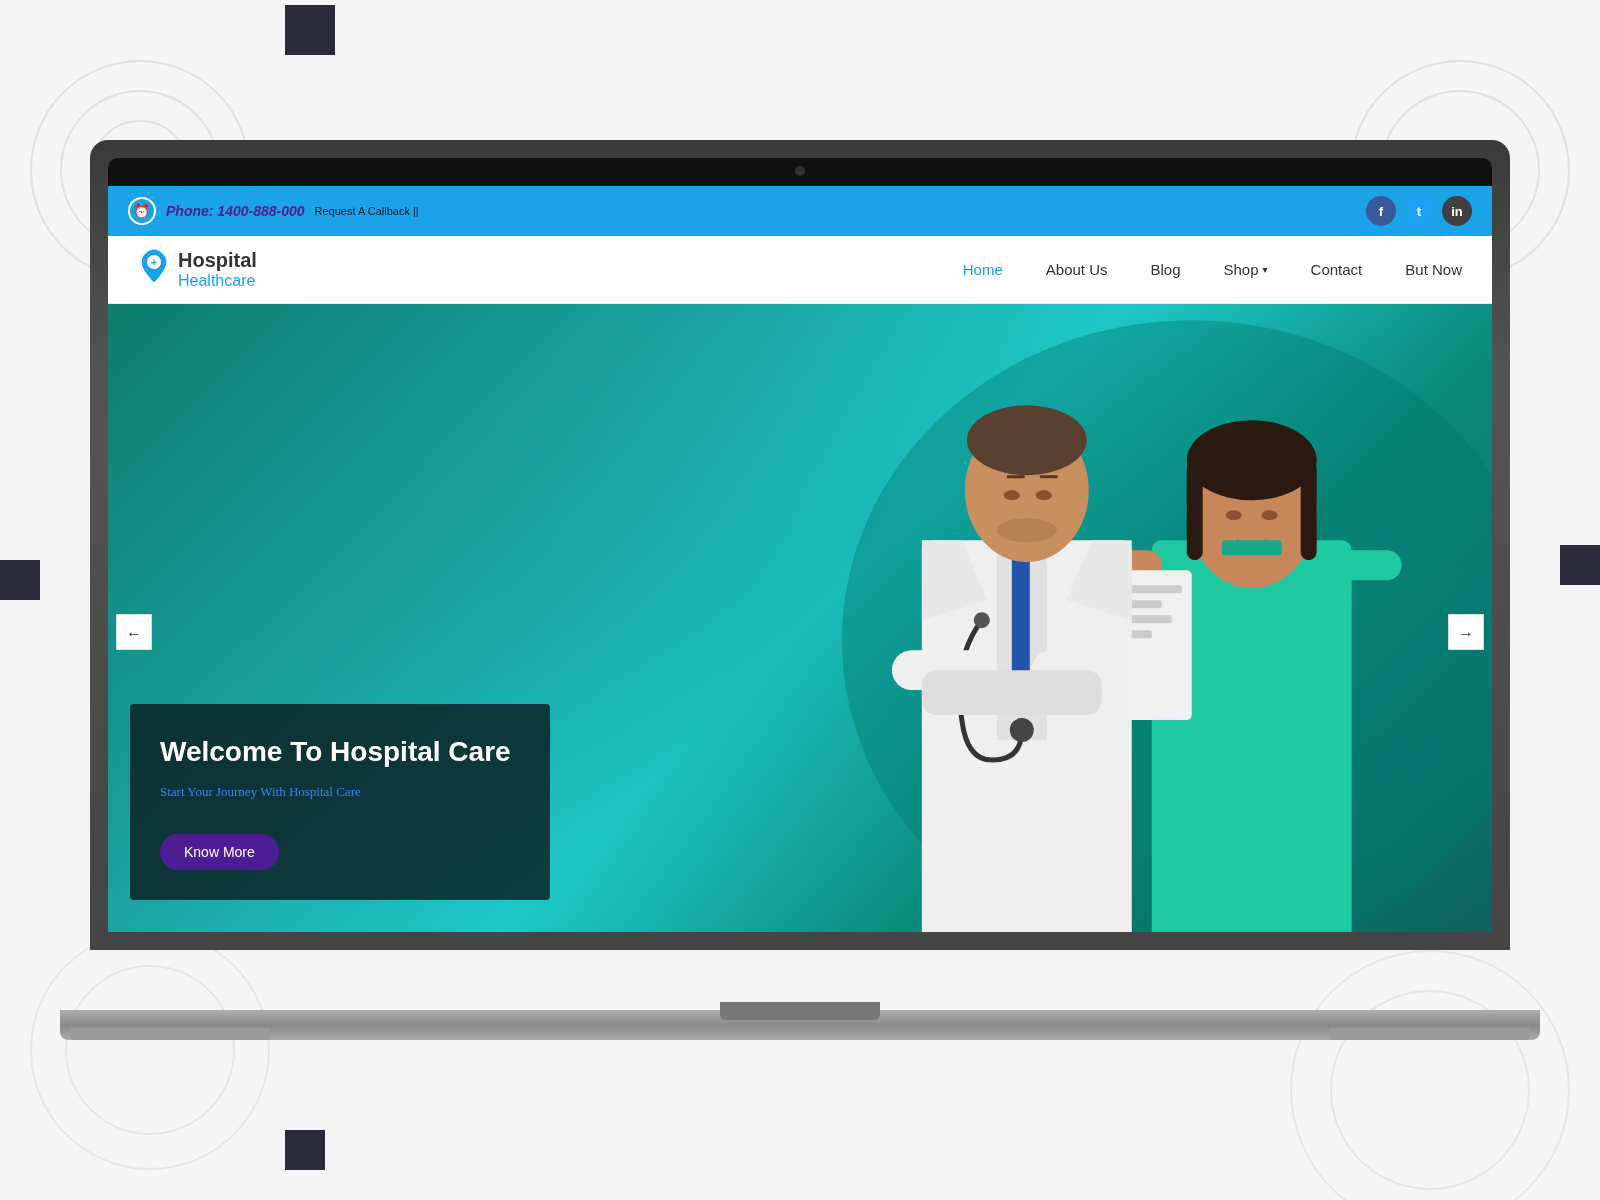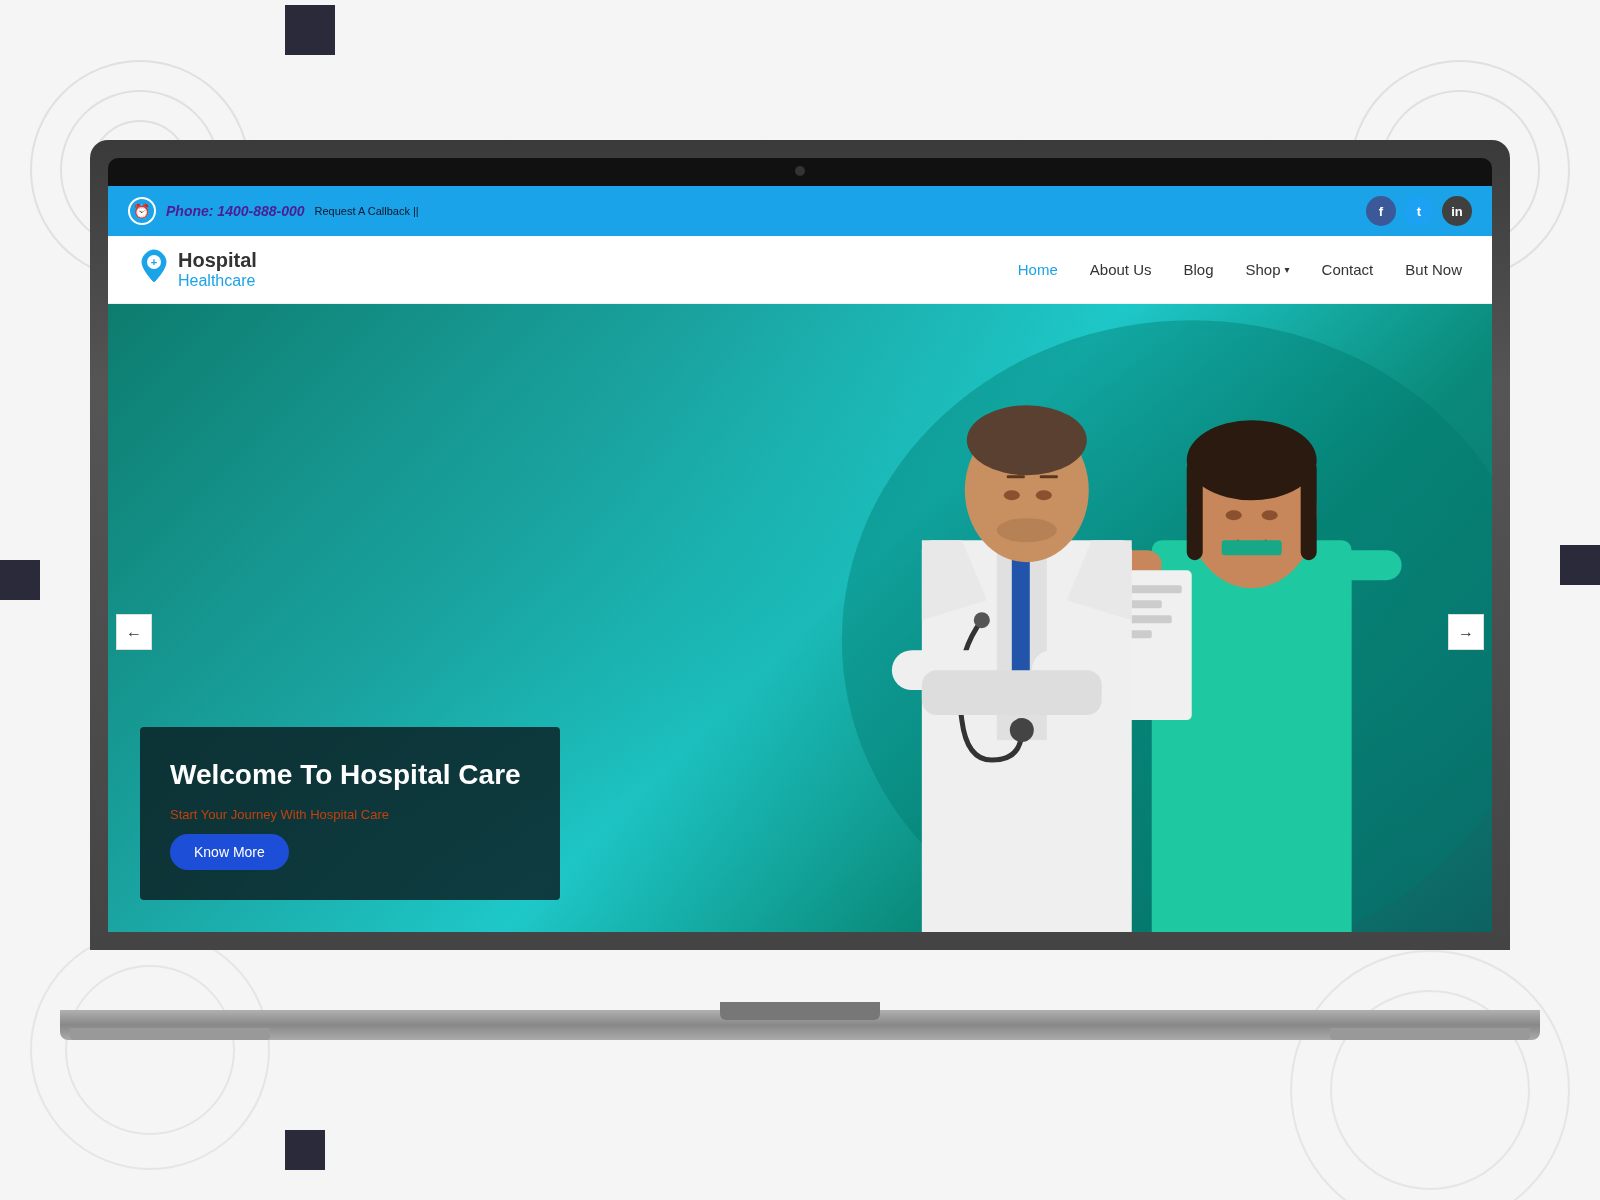--- a/index.html
+++ b/index.html
@@ -309,21 +309,21 @@
       color: #333;
     }
     .logo-text .line2 {
       font-size: 16px;
       font-weight: normal;
       color: #1aa3e8;
     }
     .nav-links {
       display: flex;
       align-items: center;
-      gap: 32px;
+      gap: 43px;
       list-style: none;
     }
     .nav-links li a {
       text-decoration: none;
       font-size: 15px;
       color: #333;
     }
     .nav-links li a.active {
       color: #1aa3e8;
     }
@@ -345,42 +345,42 @@
     }
     .hero-bg {
       position: absolute;
       inset: 0;
       background: linear-gradient(135deg, #0d7c6e 0%, #1aa3a0 30%, #1ec8c8 50%, #0a8a7a 70%, #0d6060 100%);
     }
 
     
     .hero-overlay {
       position: absolute;
-      left: 32px;
+      left: 22px;
       bottom: 60px;
       width: 420px;
       background: rgba(10, 25, 30, 0.8);
       padding: 30px;
       border-radius: 4px;
     }
     .hero-title {
       color: #fff;
       font-size: 28px;
       font-weight: bold;
       margin-bottom: 14px;
       line-height: 1.3;
     }
     .hero-subtitle {
-      color: #c2410c;
+      color: #3b82f6;
       font-size: 13px;
-      margin-bottom: 12px;
-      font-family: Liberation Sans, sans-serif;
+      margin-bottom: 34px;
+      font-family: Liberation Serif, serif;
     }
     .know-more-btn {
-      background: #1d4ed8;
+      background: #4c1d95;
       color: #fff;
       border: none;
       padding: 10px 24px;
       border-radius: 25px;
       font-size: 14px;
       cursor: pointer;
     }
 
     
     .slider-arrow {

